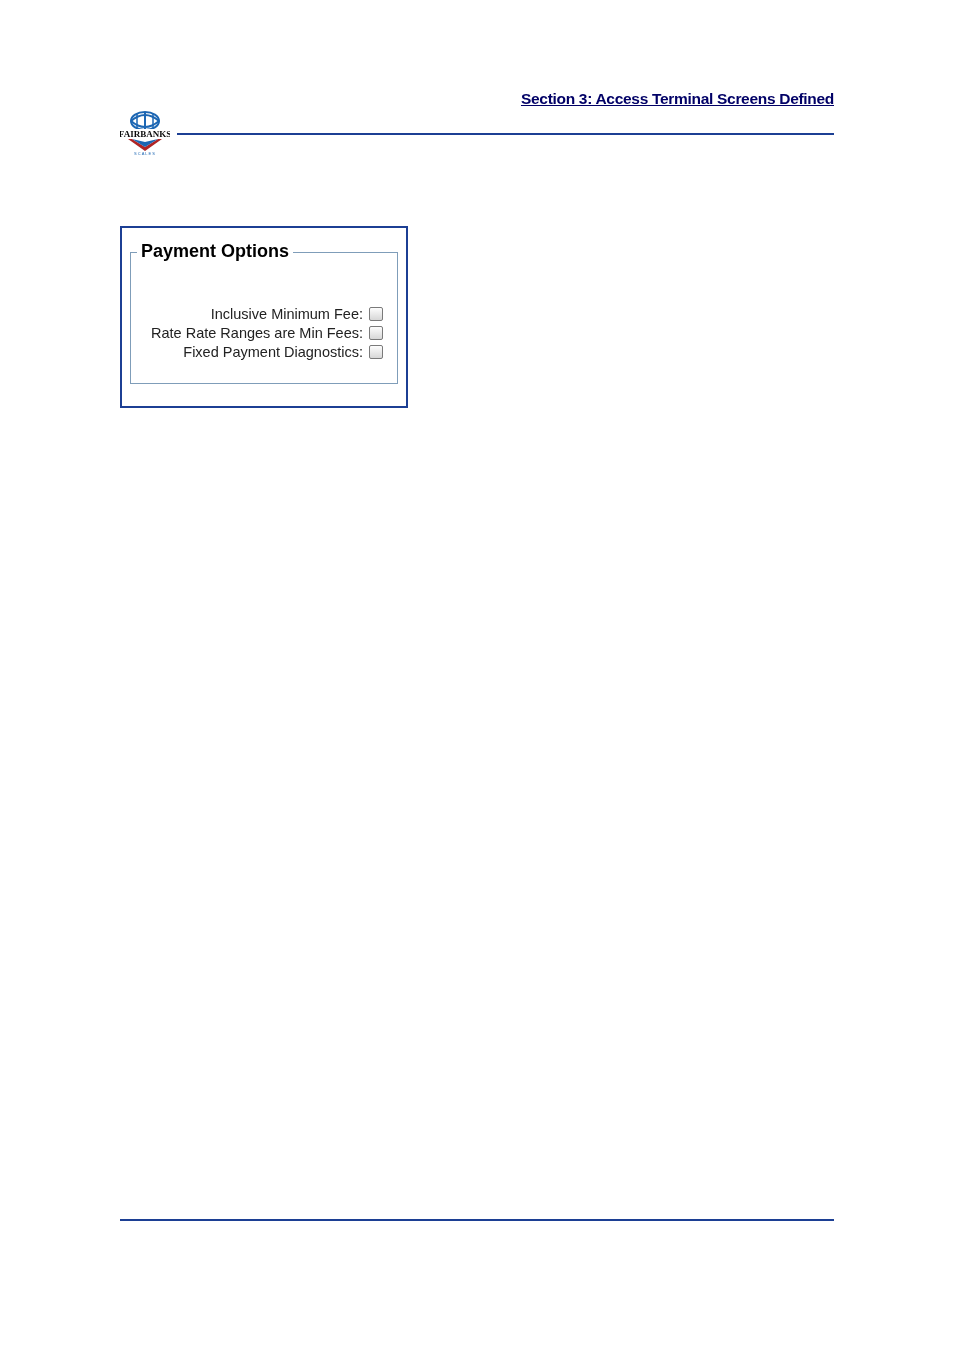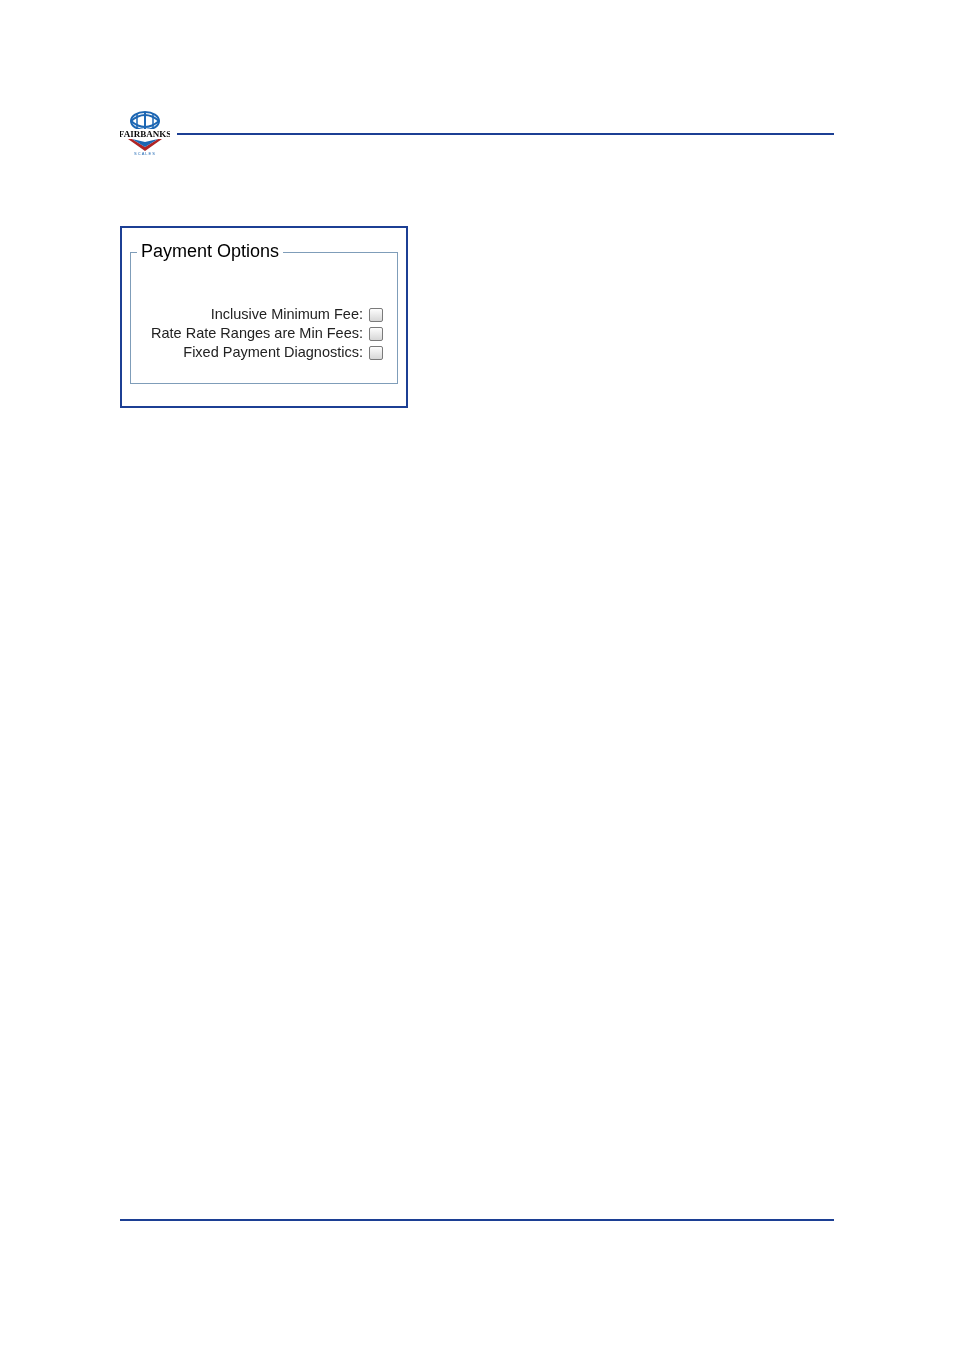--- a/index.html
+++ b/index.html
@@ -71,27 +71,27 @@
     padding: 50px 10px 20px 10px;
     margin-top: 12px;
   }
   .legend {
     position: absolute;
     top: -12px;
     left: 6px;
     background: #ffffff;
     padding: 0 4px;
     font-size: 18px;
-    font-weight: normal;
+    font-weight: bold;
     color: #000000;
     text-align: right;
   }
   .opt-row {
     display: flex;
-    align-items: flex-end;
+    align-items: center;
     justify-content: flex-end;
     font-size: 14.5px;
     color: #222222;
     margin: 3px 0;
     gap: 6px;
     padding-right: 4px;
   }
   .opt-label {
     text-align: right;
   }
@@ -130,20 +130,21 @@
 
         <rect x="2" y="20" width="46" height="10" fill="#ffffff"></rect>
         <text x="25" y="28" text-anchor="middle" font-family="Times New Roman, serif" font-size="9" font-weight="bold" fill="#0a0a0a">FAIRBANKS</text>
 
         <path d="M8 30 L25 42 L42 30 L38 30 L25 38 L12 30 Z" fill="#b02424"></path>
         <path d="M12 30 L25 38 L38 30 L25 33 Z" fill="#1c66b3"></path>
         <text x="25" y="46" text-anchor="middle" font-family="Arial" font-size="4" letter-spacing="1" fill="#1c66b3">SCALES</text>
       </svg>
     </div>
     <div class="header-rule"></div>
+    <div class="section-title">Section 3:  Access Terminal Screens Defined</div>
   </div>
 
   <div class="panel">
     <div class="panel-body">
       <div class="fieldset">
         <div class="legend">Payment Options</div>
 
         <div class="opt-row">
           <span class="opt-label">Inclusive Minimum Fee:</span>
           <span class="cb"></span>

